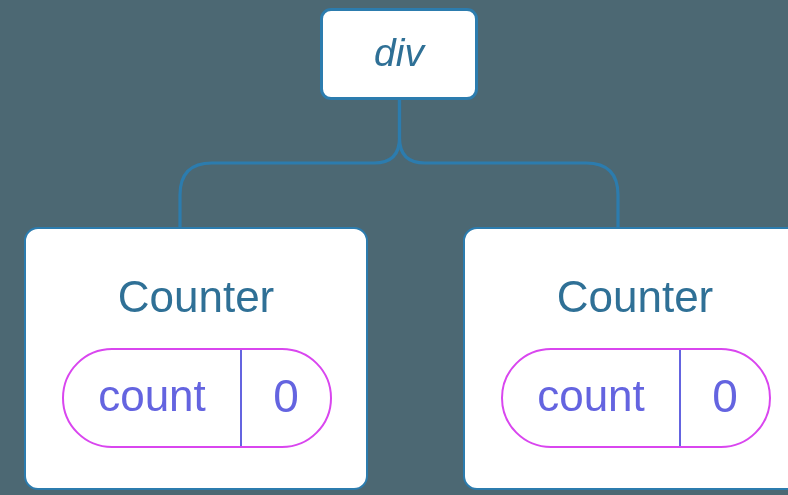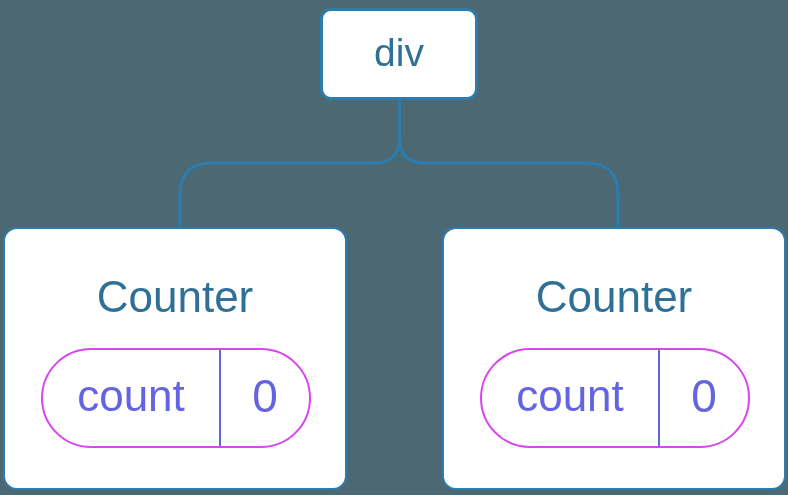--- a/index.html
+++ b/index.html
@@ -35,36 +35,38 @@
     top: 8px;
     width: 158px;
     height: 92px;
     box-sizing: border-box;
     background: #FFFFFF;
     border: 3px solid #2C7CAE;
     border-radius: 11px;
     display: flex;
     align-items: center;
     justify-content: center;
+    font-style: italic;
   }
   .root-label {
     font-size: 39px;
     line-height: 1;
     color: #2F7096;
     padding-bottom: 4px;
   }
   .card {
     position: absolute;
     top: 227px;
     width: 344px;
     height: 263px;
     box-sizing: border-box;
     background: #FFFFFF;
     border: 2px solid #2C7CAE;
     border-radius: 14px;
+    margin-left: 21px;
   }
   .card.left  { left: 3px; }
   .card.right { left: 442px; }
   .card-title {
     position: absolute;
     top: 44px;
     left: 0;
     right: 0;
     text-align: center;
     font-size: 44px;

